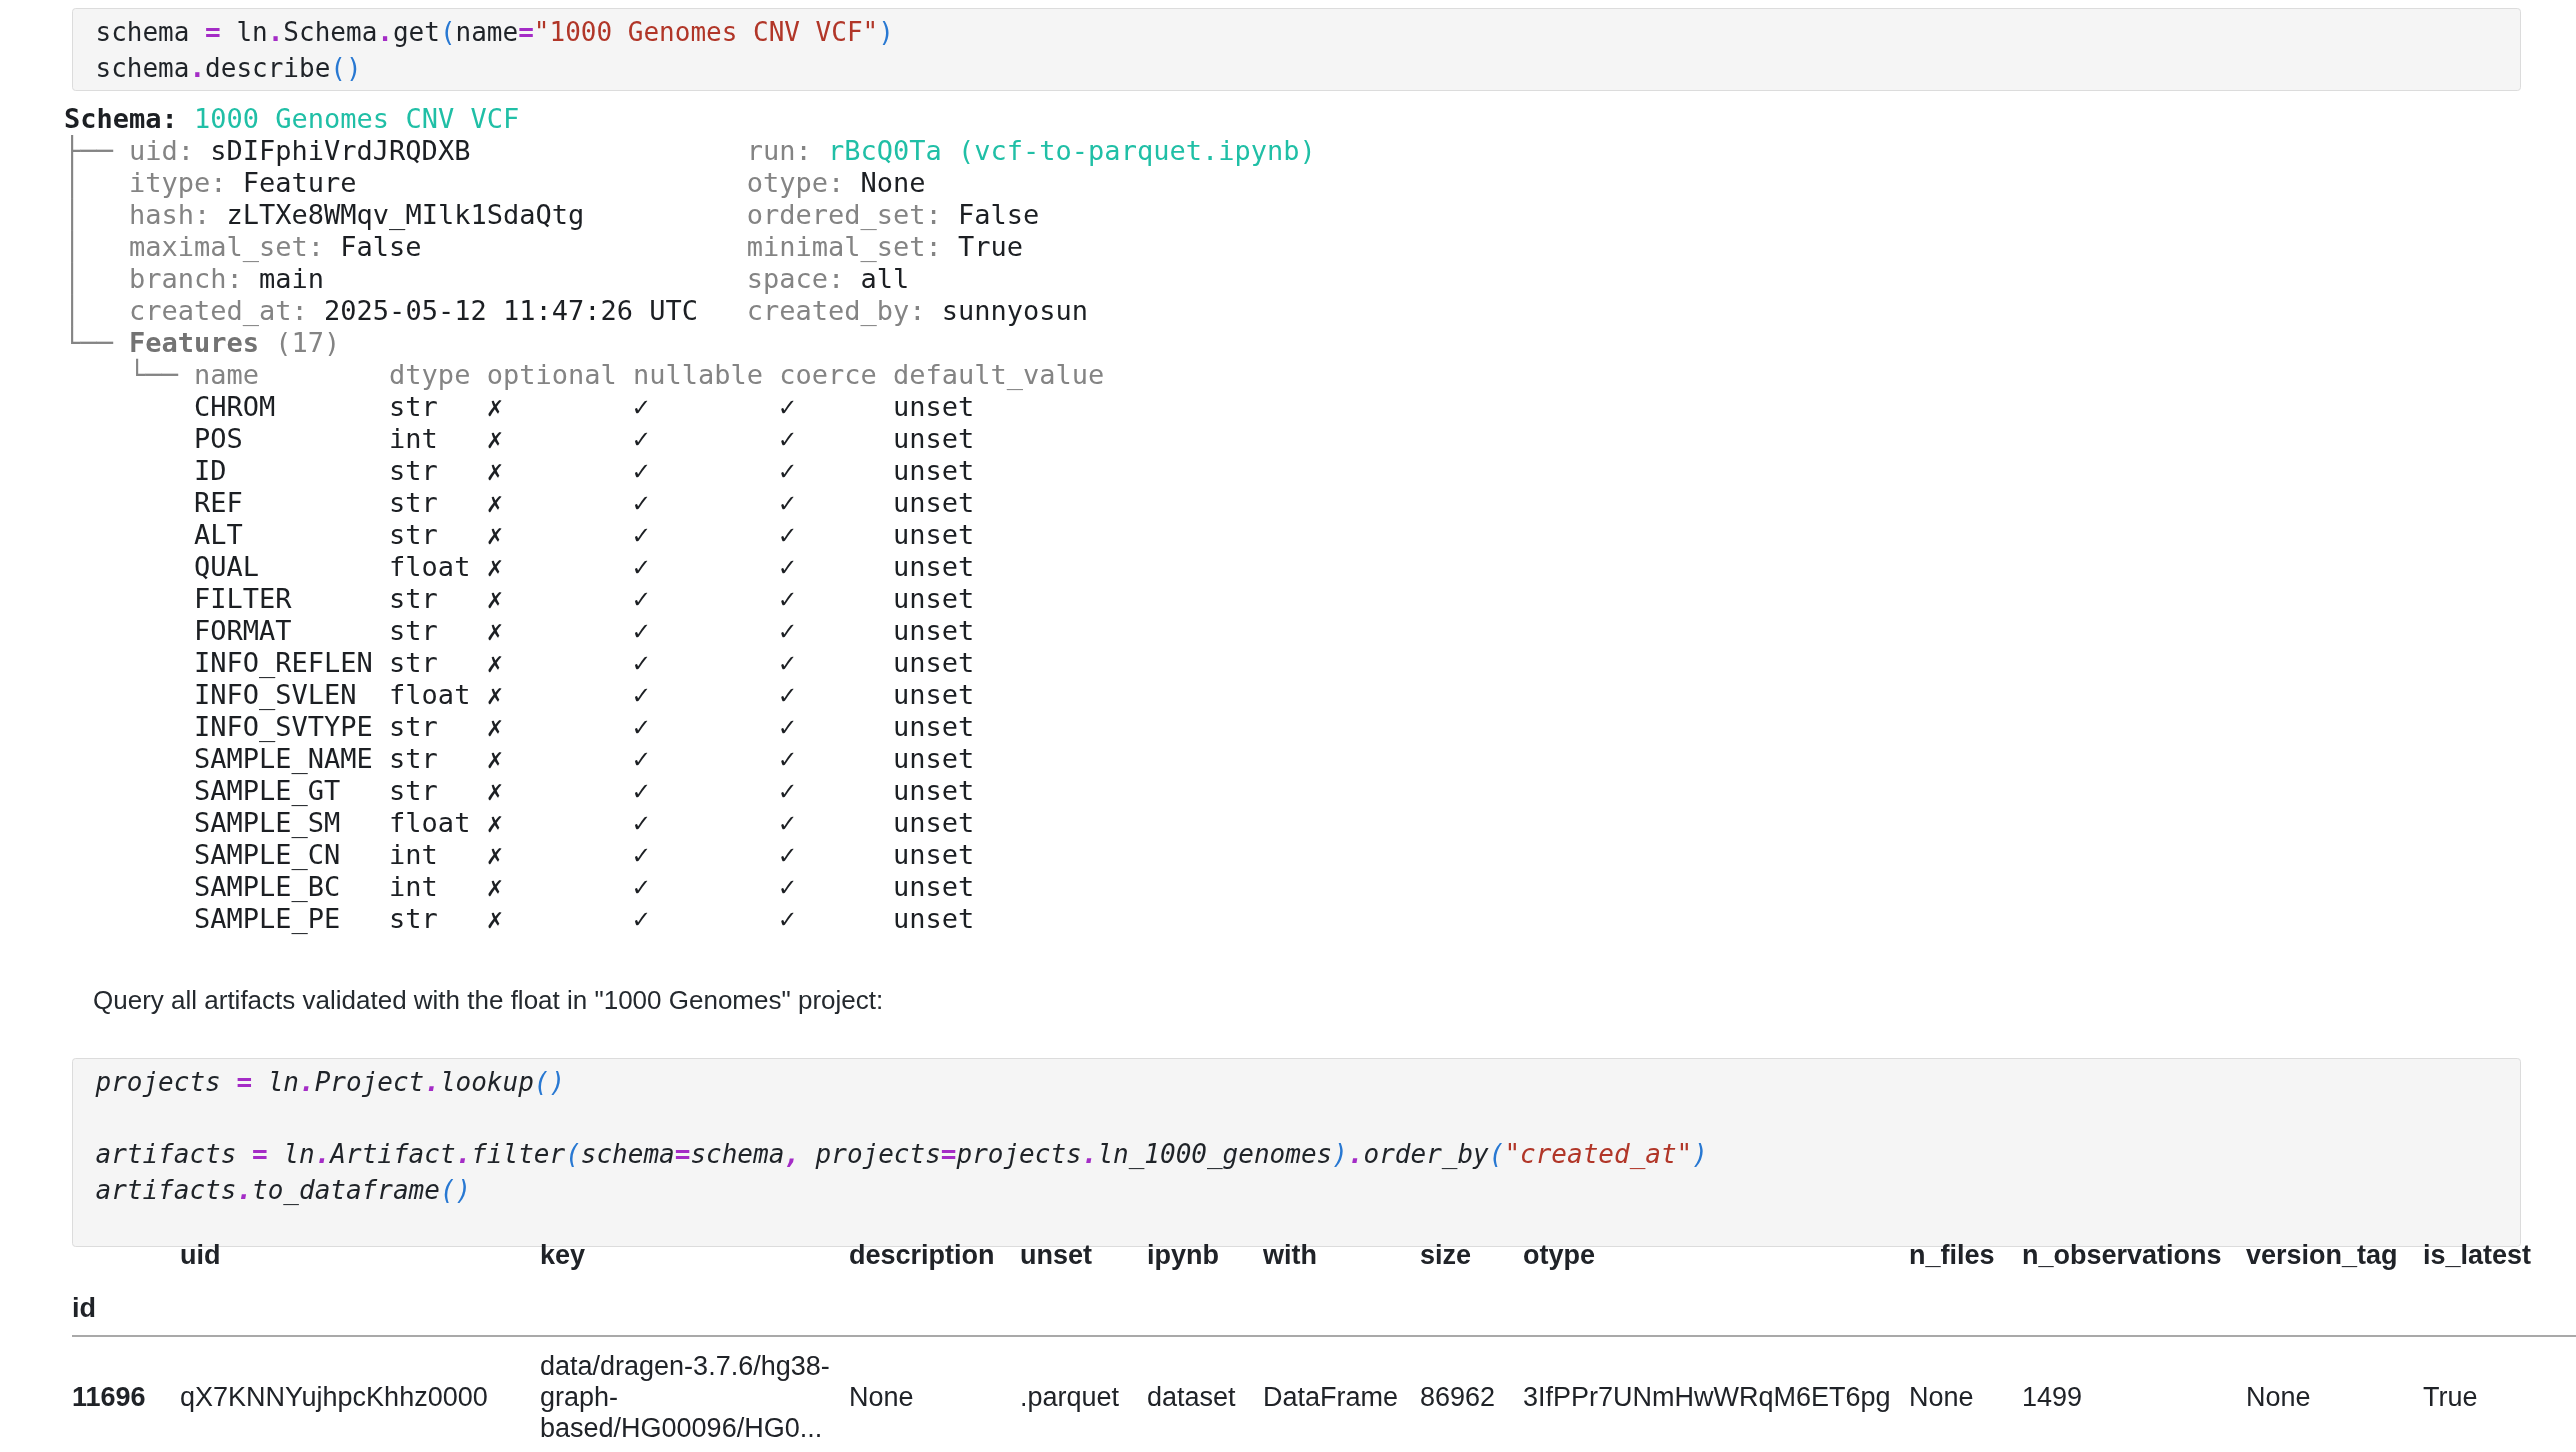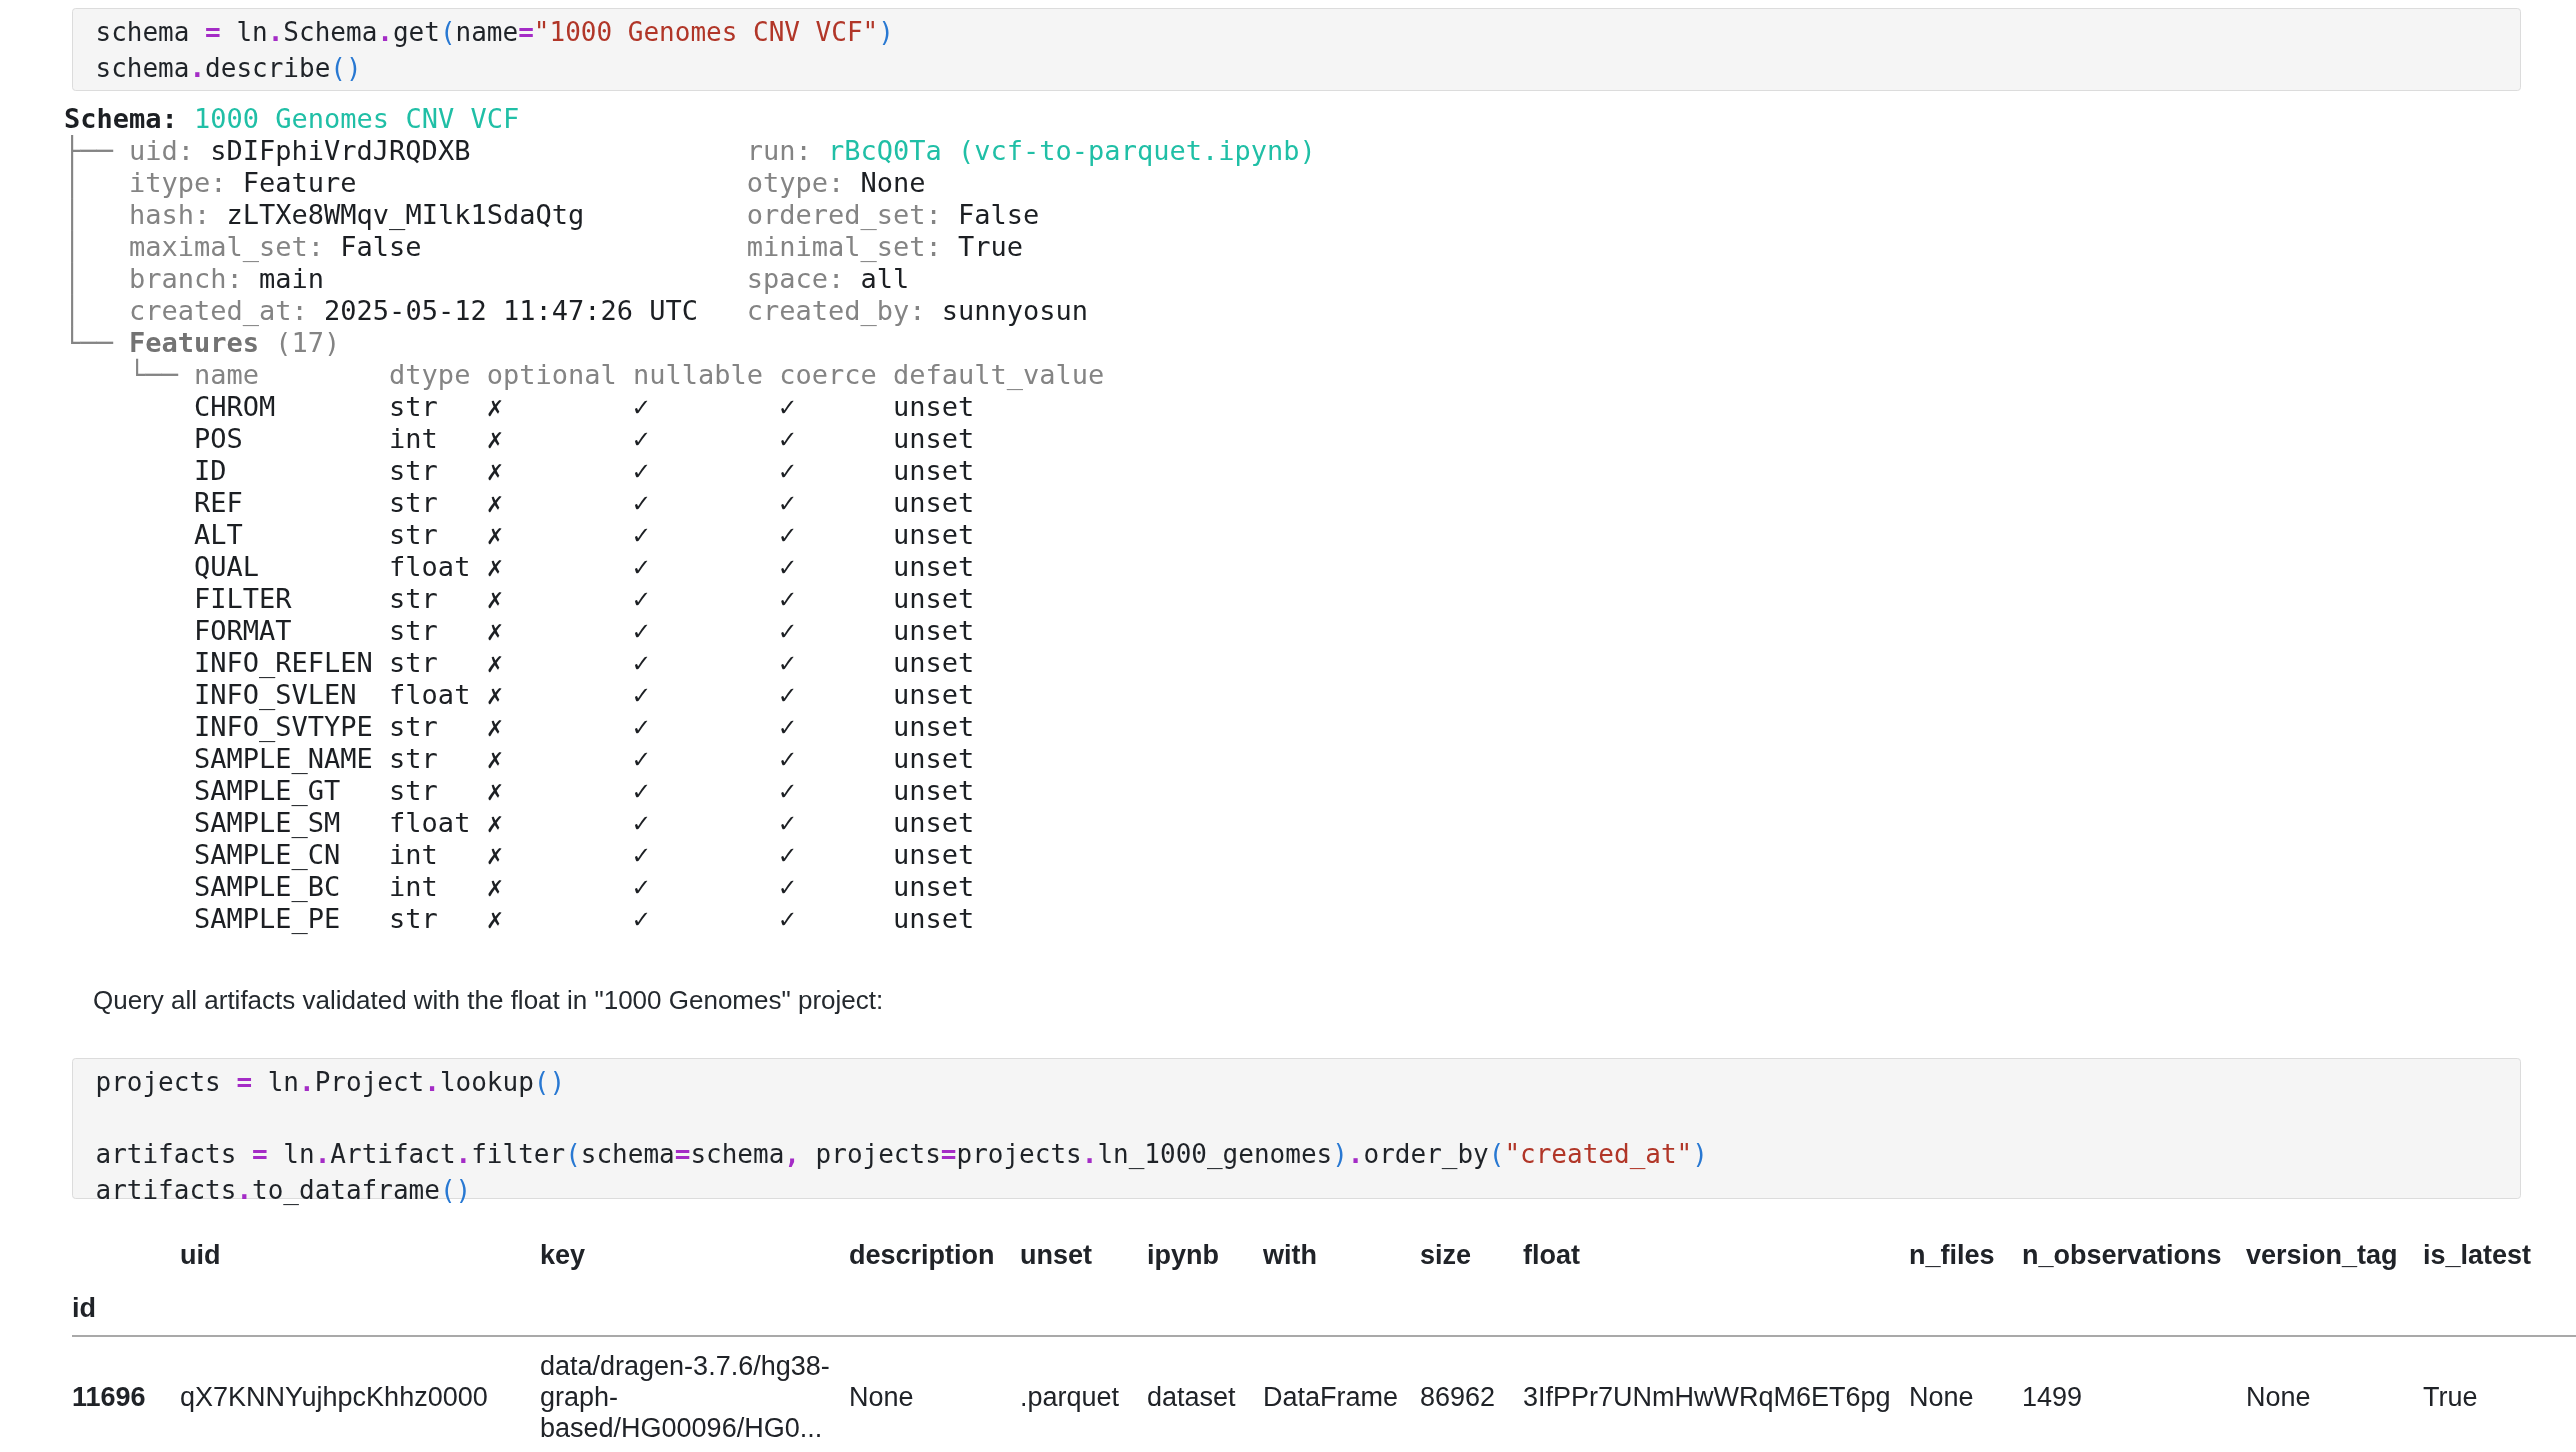--- a/index.html
+++ b/index.html
@@ -20,21 +20,21 @@
     padding:4.5px 0 4.5px 22.5px;
   }
   .code-cell pre{
     margin:0;
     font-family:"DejaVu Sans Mono",monospace;
     font-size:26px;line-height:36px;
     color:#1f2328;
     white-space:pre;
   }
   #cell1{top:8px;height:83px;}
-  #cell2{top:1058px;height:141px;}
+  #cell2{top:1058px;height:189px;font-style:italic;}
   .tok-op{color:#a42cc6;font-weight:bold;}
   .tok-paren{color:#2878d2;}
   .tok-str{color:#b13628;}
   
   #describe-output{
     position:absolute;left:64px;top:103px;
     margin:0;
     font-family:"DejaVu Sans Mono",monospace;
     font-size:27px;line-height:32px;
     color:#1c1f23;
@@ -137,21 +137,21 @@
   <thead>
       <tr>
         <th></th>
         <th>uid</th>
         <th>key</th>
         <th>description</th>
         <th>unset</th>
         <th>ipynb</th>
         <th>with</th>
         <th>size</th>
-        <th>float</th>
+        <th>otype</th>
         <th>n_files</th>
         <th>n_observations</th>
         <th>version_tag</th>
         <th>is_latest</th>
       </tr>
       <tr>
         <th>id</th>
         <th></th>
         <th></th>
         <th></th>

